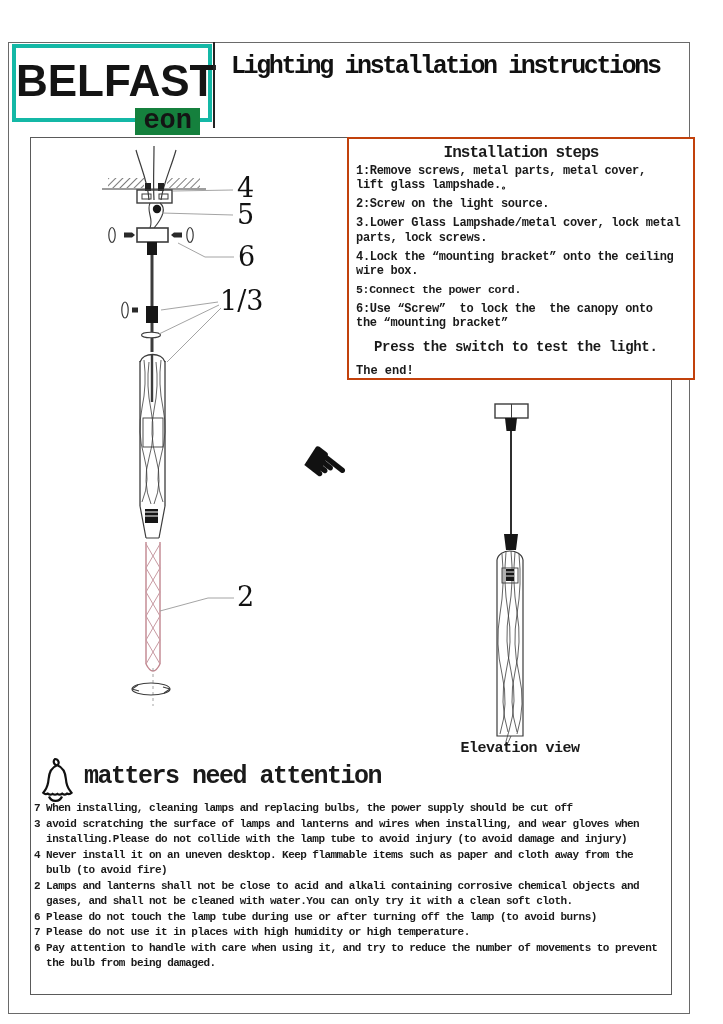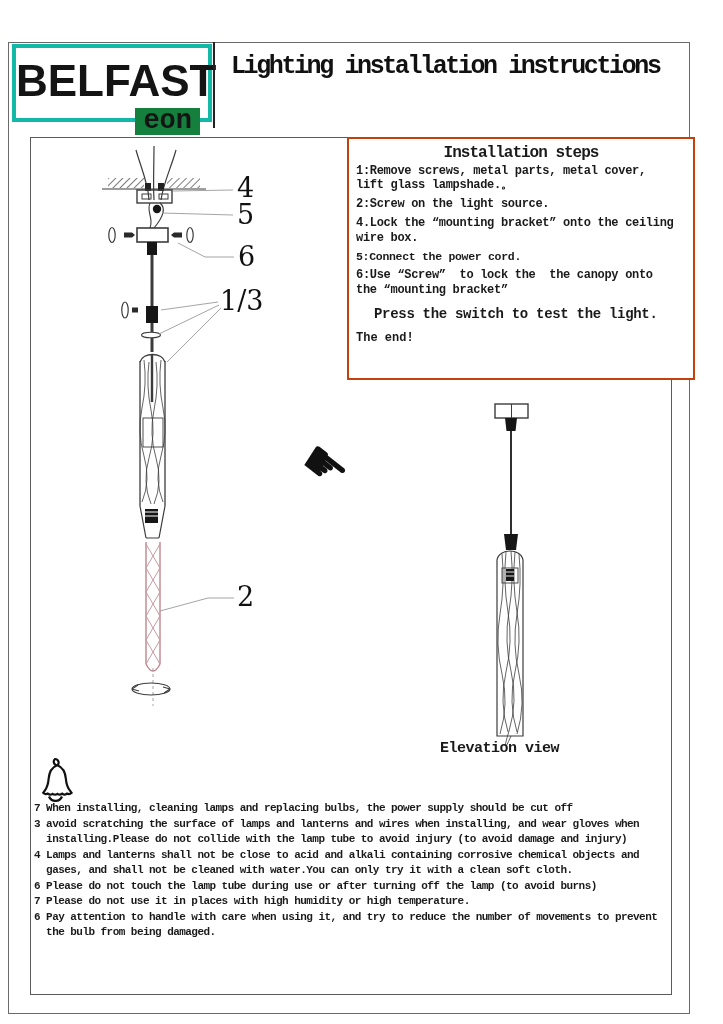--- a/index.html
+++ b/index.html
@@ -28,21 +28,21 @@
         white-space:pre-wrap;margin:0 0 5px 0;}
   .step.small{font-size:11.5px;}
   .press-note{font-size:14px;font-weight:bold;letter-spacing:-0.3px;margin:9px 0 0 18px;}
   .steps-end{font-size:12px;font-weight:bold;text-align:left;margin-top:9px;}
   
   .exploded{position:absolute;left:40px;top:140px;}
   .elevation{position:absolute;left:445px;top:398px;}
   .callout{font-family:"DejaVu Serif","Liberation Serif",serif;font-size:27px;fill:#111;}
   .hand{position:absolute;left:302px;top:440px;font-family:"DejaVu Sans",sans-serif;
         font-size:52px;color:#111;transform:rotate(38deg);line-height:1;}
-  .elevation-label{position:absolute;left:440px;top:740px;width:160px;
+  .elevation-label{position:absolute;left:440px;top:740px;width:160px;text-align:center;
         font-size:15px;font-weight:bold;letter-spacing:-0.5px;}
   
   .bell{position:absolute;left:36px;top:756px;}
   .attention-heading{position:absolute;left:84px;top:762px;font-size:25px;font-weight:bold;
         letter-spacing:-1.5px;}
   .attention-list{position:absolute;left:34px;top:801px;width:634px;}
   .attention-item{font-size:11px;font-weight:bold;letter-spacing:-0.55px;line-height:15.5px;
         white-space:pre-wrap;margin:0;}
   svg .ln{stroke:#3c3c3c;fill:none;}
   svg .leader{stroke:#9a9a9a;stroke-width:0.9;fill:none;}
@@ -162,20 +162,22 @@
     </g>
   </svg>
 
   <span class="hand">☛</span>
 
   <div class="steps-box">
     <div class="steps-title">Installation steps</div>
     <div class="step">1:Remove screws, metal parts, metal cover,
 lift glass lampshade.。</div>
     <div class="step">2:Screw on the light source.</div>
+    <div class="step">3.Lower Glass Lampshade/metal cover, lock metal
+parts, lock screws.</div>
     <div class="step">4.Lock the “mounting bracket” onto the ceiling
 wire box.</div>
     <div class="step small">5:Connect the power cord.</div>
     <div class="step">6:Use “Screw”  to lock the  the canopy onto
 the “mounting bracket”</div>
     <div class="press-note">Press the switch to test the light.</div>
     <div class="steps-end">The end!</div>
   </div>
 
   <svg class="elevation" width="135" height="348" viewBox="0 0 135 348">
@@ -198,24 +200,27 @@
       <line x1="61" y1="174" x2="69" y2="174" stroke="#fff" stroke-width="0.9"></line>
       <line x1="61" y1="178" x2="69" y2="178" stroke="#fff" stroke-width="0.9"></line>
     </g>
   </svg>
   <div class="elevation-label">Elevation view</div>
 
   <svg class="bell" width="42" height="46" viewBox="0 0 42 46">
     <path d="M21 3 a3.6 3.6 0 0 1 2.4 6.3 C29 11.5 31.4 17 31.9 23 c.4 5 1.6 8.6 4.1 11.6 l1.6 2.2 q-2 2 -4.6 .8 q-2.4 2 -4.8 0 q-2.4 2 -4.8 .2 q-2.4 1.8 -4.8 0 q-2.4 1.8 -4.8 -.2 q-2.6 1.2 -4.6 -.8 l1.6 -2.2 C13 31.6 14.2 28 14.6 23 15.1 17 17.5 11.5 23.1 9.3 A3.6 3.6 0 0 1 21 3 Z" transform="translate(-2 0)" fill="none" stroke="#111" stroke-width="2.2"></path>
     <path d="M13 40.5 a7 7 0 0 0 13 0" fill="none" stroke="#111" stroke-width="2.2"></path>
   </svg>
+  <div class="attention-heading">matters need attention</div>
   <div class="attention-list">
     <div class="attention-item">7 When installing, cleaning lamps and replacing bulbs, the power supply should be cut off</div>
     <div class="attention-item">3 avoid scratching the surface of lamps and lanterns and wires when installing, and wear gloves when
   installing.Please do not collide with the lamp tube to avoid injury (to avoid damage and injury)</div>
-    <div class="attention-item">4 Lamps and lanterns shall not be close to acid and alkali containing corrosive chemical objects and
+    <div class="attention-item">4 Never install it on an uneven desktop. Keep flammable items such as paper and cloth away from the
+  bulb (to avoid fire)</div>
+    <div class="attention-item">2 Lamps and lanterns shall not be close to acid and alkali containing corrosive chemical objects and
   gases, and shall not be cleaned with water.You can only try it with a clean soft cloth.</div>
     <div class="attention-item">6 Please do not touch the lamp tube during use or after turning off the lamp (to avoid burns)</div>
     <div class="attention-item">7 Please do not use it in places with high humidity or high temperature.</div>
     <div class="attention-item">6 Pay attention to handle with care when using it, and try to reduce the number of movements to prevent
   the bulb from being damaged.</div>
   </div>
 </div>
 
 </body></html>

